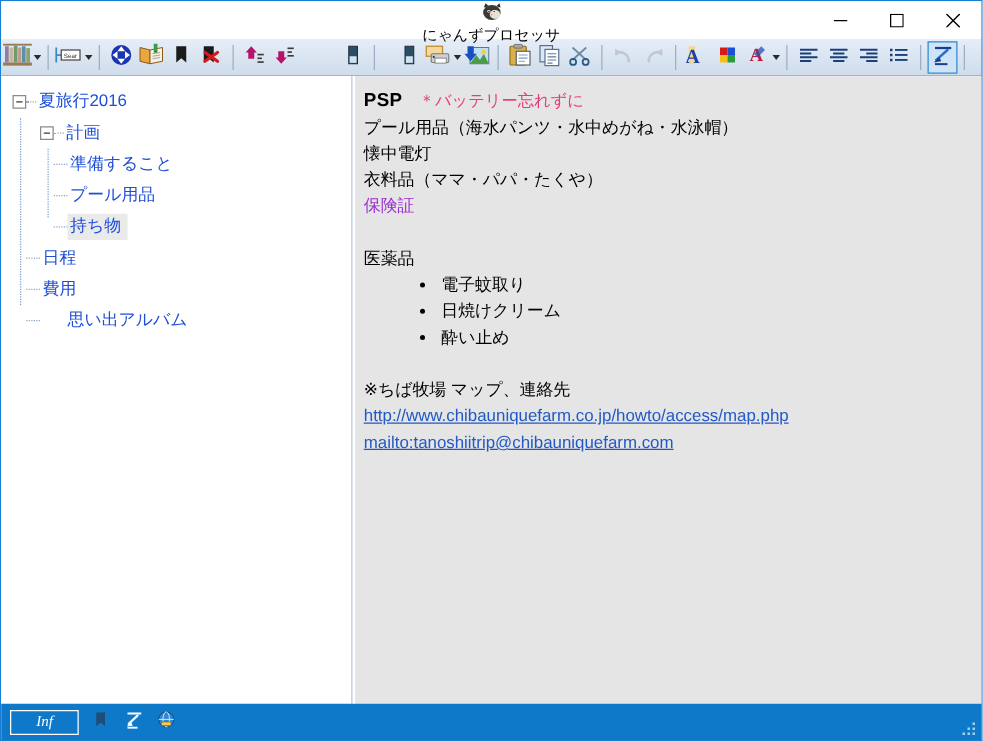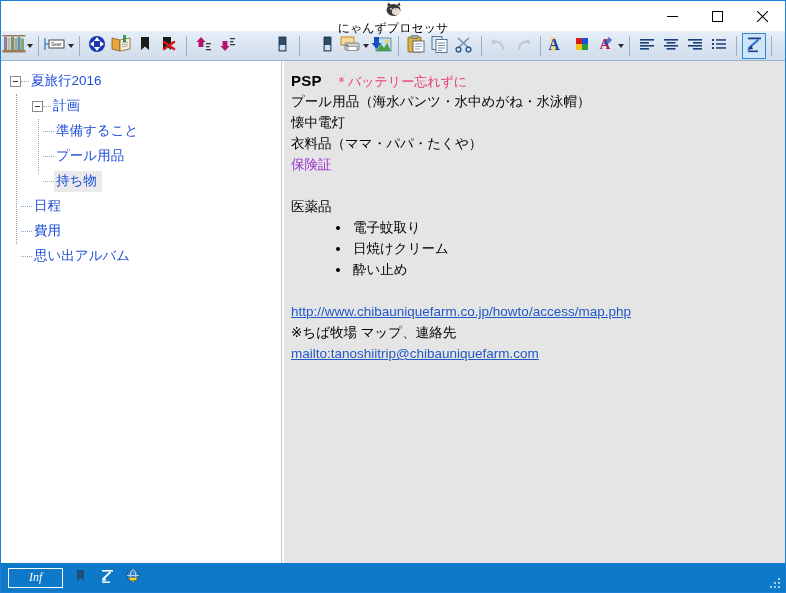--- a/index.html
+++ b/index.html
@@ -542,21 +542,21 @@
         <div class="node" style="padding-left:20px;">
           <span class="dash" style="width:11px;"></span>
           <span class="lbl">日程</span>
         </div>
 
         <div class="node" style="padding-left:20px;">
           <span class="dash" style="width:11px;"></span>
           <span class="lbl">費用</span>
         </div>
 
-        <div class="node" style="padding-left:20px;">
+        <div class="node" style="padding-left:20px;gap:20px;">
           <span class="dash" style="width:11px;"></span>
           <span class="lbl">思い出アルバム</span>
         </div>
 
       </div>
     </div>
 
     <div class="splitter"></div>
 
     <div class="doc-pane">
@@ -576,24 +576,24 @@
         <div class="row">医薬品</div>
 
         <ul>
           <li>電子蚊取り</li>
           <li>日焼けクリーム</li>
           <li>酔い止め</li>
         </ul>
 
         <div class="blank"></div>
 
+        <div class="row">※ちば牧場 マップ、連絡先</div>
         <div class="row">
           <a href="#">http://www.chibauniquefarm.co.jp/howto/access/map.php</a>
         </div>
-        <div class="row">※ちば牧場 マップ、連絡先</div>
         <div class="row">
           <a href="#">mailto:tanoshiitrip@chibauniquefarm.com</a>
         </div>
 
       </div>
     </div>
   </div>
 
   <div class="statusbar">
     <div class="inf-btn">Inf</div>

